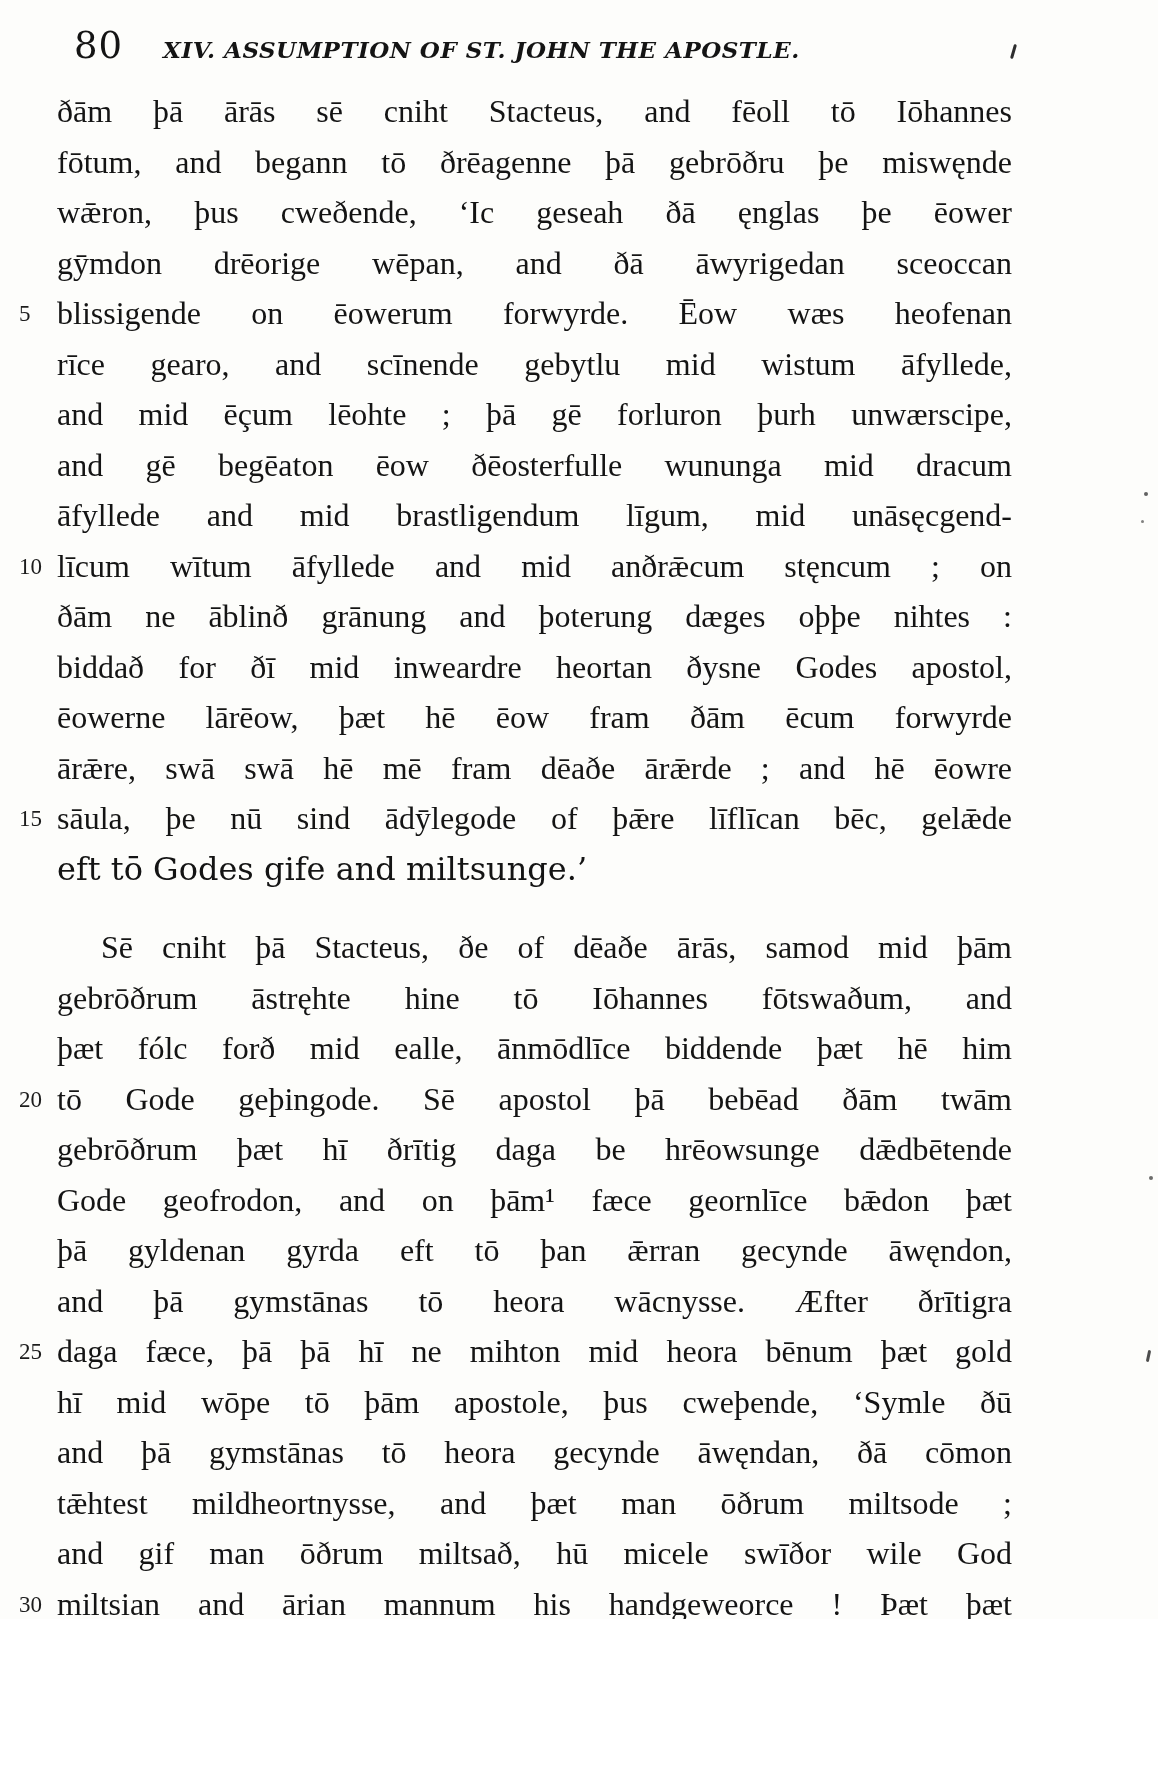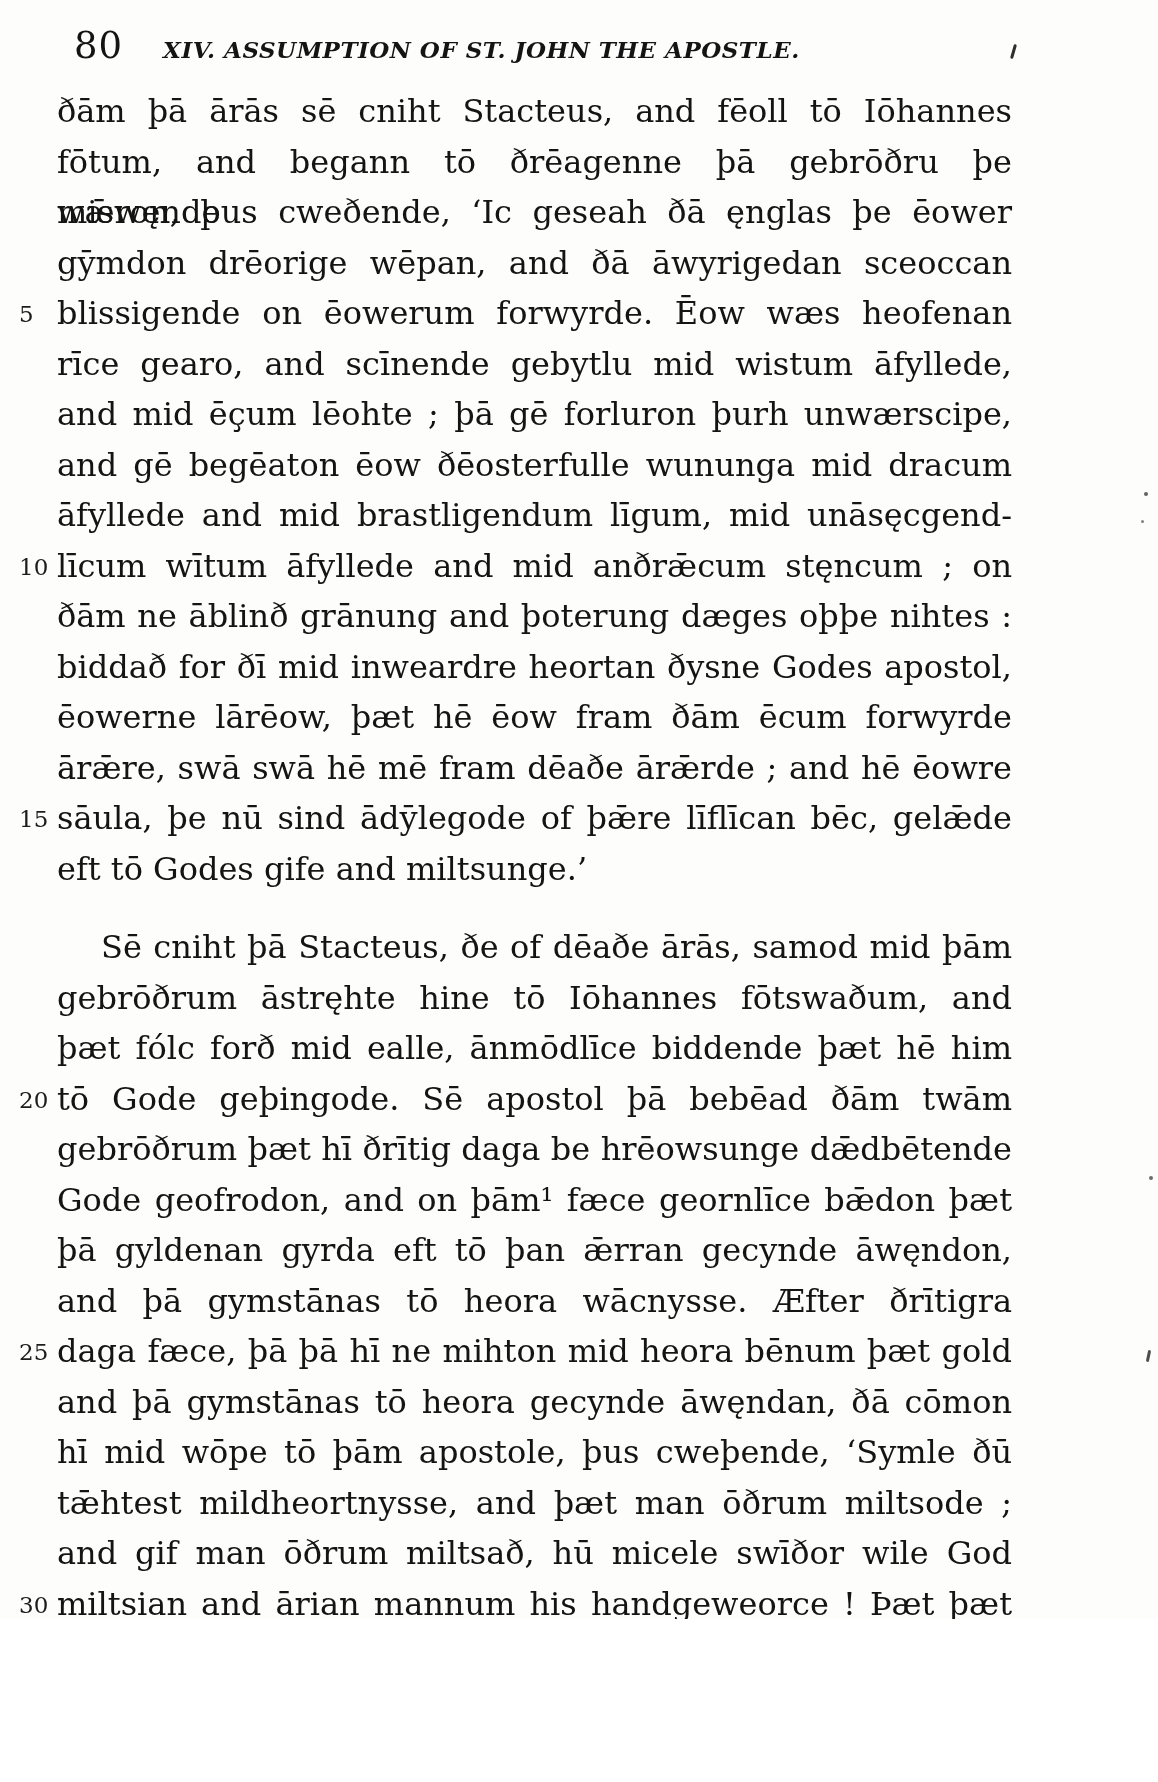--- a/index.html
+++ b/index.html
@@ -22,21 +22,21 @@
     font-style:italic; font-weight:700;
     font-size:23px; margin-left:40px; letter-spacing:0.5px;
   }
   .textblock { position:absolute; top:86px; left:57px; width:955px; }
   .line {
     position:relative;
     height:50.5px; line-height:50.5px;
     font-size:32px;
     white-space:normal;
   }
-  .line.j { text-align:justify; text-align-last:justify; }
+  .line.j { text-align:justify; text-align-last:justify;font-family:Liberation Serif, serif; }
   .line.nj { text-align:right; text-align-last:left; }
   .line.ind { padding-left:44px;margin-top:28px; }
   .lineno {
     position:absolute; left:-38px; top:1px; width:32px;
     text-align:right; font-size:23px; line-height:50.5px;
     color:#1c1c1c;
   }
   .footnote {
     position:absolute; top:1674px; left:57px; width:955px;
     text-align:center; font-size:28px;text-decoration:underline;
@@ -80,22 +80,22 @@
       <div class="line nj"><span class="ltext">eft tō Godes gife and miltsunge.’</span></div>
       <div class="line j ind"><span class="ltext">Sē cniht þā Stacteus, ðe of dēaðe ārās, samod mid þām</span></div>
       <div class="line j"><span class="ltext">gebrōðrum āstręhte hine tō Iōhannes fōtswaðum, and</span></div>
       <div class="line j"><span class="ltext">þæt fólc forð mid ealle, ānmōdlīce biddende þæt hē him</span></div>
       <div class="line j"><span class="lineno">20</span><span class="ltext">tō Gode geþingode.  Sē apostol þā bebēad ðām twām</span></div>
       <div class="line j"><span class="ltext">gebrōðrum þæt hī ðrītig daga be hrēowsunge dǣdbētende</span></div>
       <div class="line j"><span class="ltext">Gode geofrodon, and on þām¹ fæce geornlīce bǣdon þæt</span></div>
       <div class="line j"><span class="ltext">þā gyldenan gyrda eft tō þan ǣrran gecynde āwęndon,</span></div>
       <div class="line j"><span class="ltext">and þā gymstānas tō heora wācnysse.  Æfter ðrītigra</span></div>
       <div class="line j"><span class="lineno">25</span><span class="ltext">daga fæce, þā þā hī ne mihton mid heora bēnum þæt gold</span></div>
+      <div class="line j"><span class="ltext">hī mid wōpe tō þām apostole, þus cweþende, ‘Symle ðū</span></div>
       <div class="line j"><span class="ltext">and þā gymstānas tō heora gecynde āwęndan, ðā cōmon</span></div>
-      <div class="line j"><span class="ltext">hī mid wōpe tō þām apostole, þus cweþende, ‘Symle ðū</span></div>
       <div class="line j"><span class="ltext">tǣhtest mildheortnysse, and þæt man ōðrum miltsode ;</span></div>
       <div class="line j"><span class="ltext">and gif man ōðrum miltsað, hū micele swīðor wile God</span></div>
       <div class="line j"><span class="lineno">30</span><span class="ltext">miltsian and ārian mannum his handgeweorce !  Þæt þæt</span></div>
       <div class="line j"><span class="ltext">wē mid gītsigendum ēagum āgylton, þæt wē nū mid</span></div>
     </div>
 
   <div class="footnote">
     <span class="fn-marker">1</span><span class="fn-siglum">C,</span><span class="fn-text">wanting.</span>
   </div>
 

